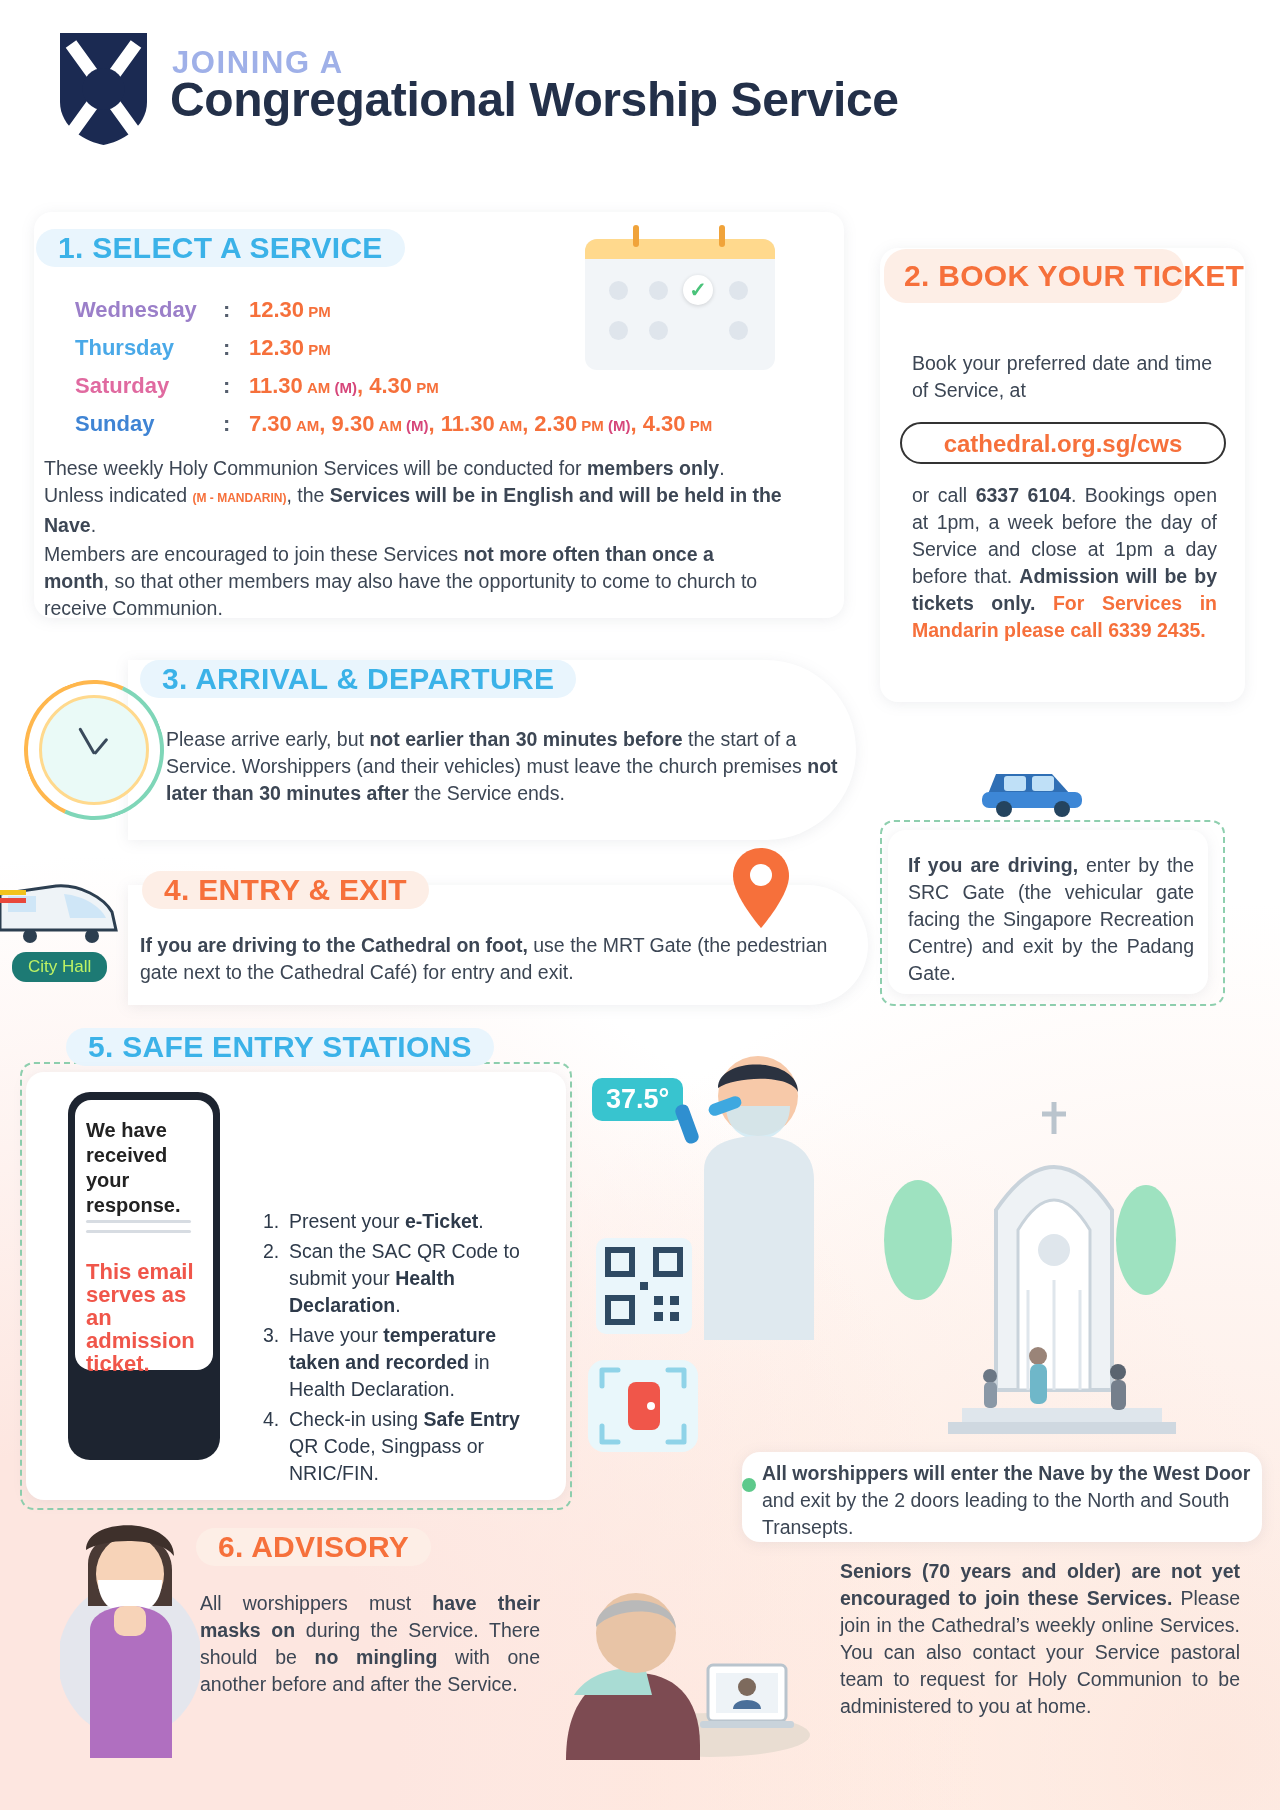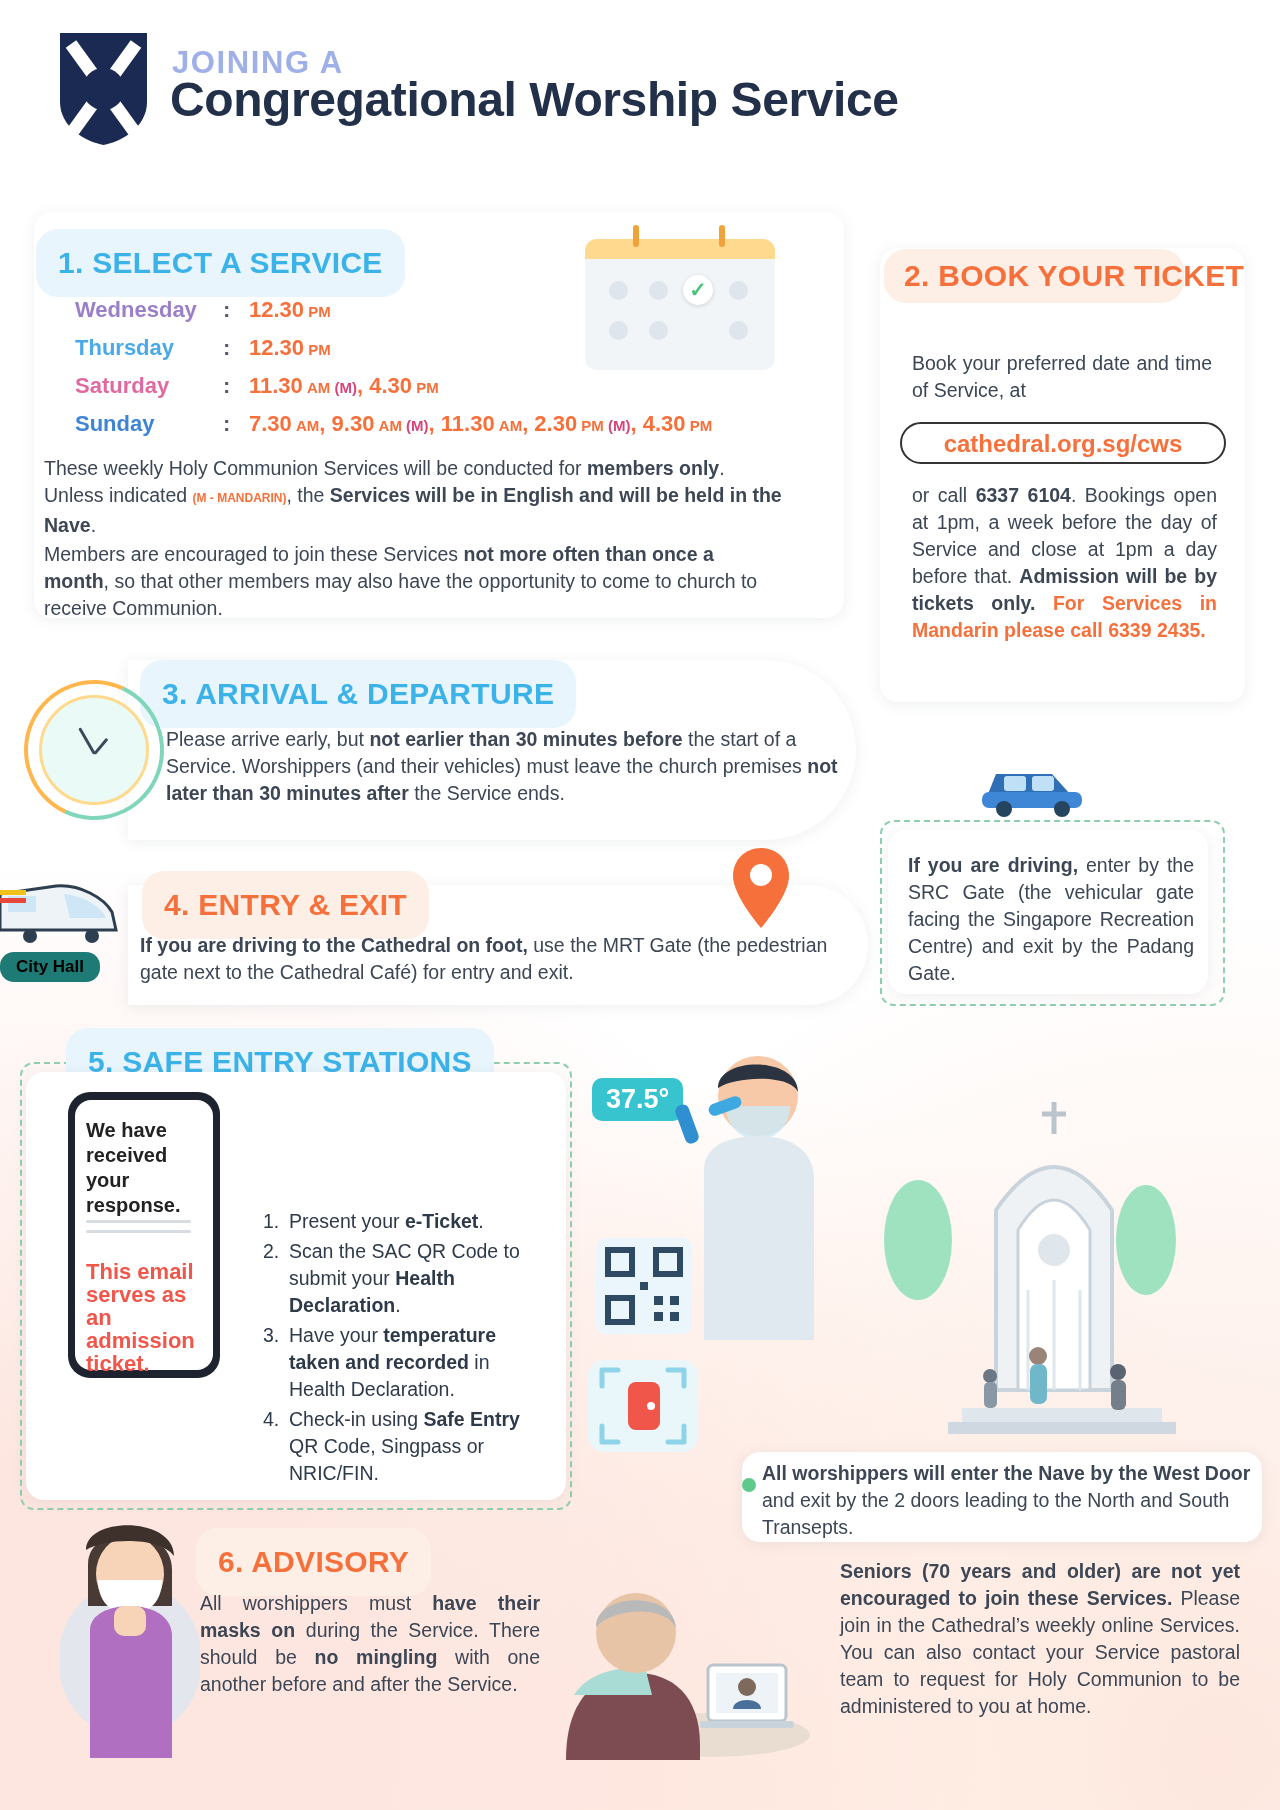--- a/index.html
+++ b/index.html
@@ -32,21 +32,21 @@
     font-size:48px; font-weight:bold; letter-spacing:-0.4px; color:#233049;
   }
   .hdr-sub {
     position:absolute; right:92px; top:137px;
     font-size:34px; font-weight:bold; color:#9fb0e8;
   }
 
   
   .card { position:absolute; background:#fff; border-radius:18px; box-shadow:0 2px 14px rgba(120,130,150,.13); }
   .pill {
-    position:absolute; border-radius:22px; padding:17px 22px;
+    position:absolute; border-radius:22px; padding:2px 22px;
     font-size:30px; font-weight:bold; letter-spacing:.3px;
     white-space:nowrap;
   }
   .pill.blue  { background:#e9f5fd; color:#3bb2e8; }
   .pill.orange{ background:#fdeee6; color:#f6703b; }
 
   
   #sec1 { left:34px; top:212px; width:810px; height:406px; }
   #sec1-title { left:36px; top:229px; }
   .sched { position:absolute; left:75px; top:297px; width:680px; }
@@ -106,34 +106,34 @@
   #sec-drive { left:888px; top:830px; width:320px; height:164px; }
   #sec-drive-p { position:absolute; left:908px; top:852px; width:286px; text-align:justify; }
   .dash-box { position:absolute; border:2px dashed #8ecfae; border-radius:14px; }
   .car { position:absolute; left:978px; top:756px; width:110px; height:62px; }
 
   
   #sec4 { left:128px; top:885px; width:740px; height:120px; border-radius:0 60px 60px 0; }
   #sec4-title { left:142px; top:871px; }
   #sec4-p { position:absolute; left:140px; top:932px; width:714px; }
   .train { position:absolute; left:0px; top:880px; width:122px; height:70px; }
-  .citypill { position:absolute; left:0; top:952px; background:#1d7a74; color:#000000;
-              font-size:17px; padding:5px 16px; border-radius:14px; font-weight:700; }
+  .citypill { position:absolute; left:12px; top:952px; background:#1d7a74; color:#bef264;
+              font-size:17px; padding:5px 16px; border-radius:14px; font-weight:400; }
   .pin { position:absolute; left:730px; top:846px; width:62px; height:84px; }
 
   
   #sec5-title { left:66px; top:1028px; }
   #sec5-box { position:absolute; left:26px; top:1072px; width:540px; height:428px; }
   #sec5-p1 { position:absolute; left:263px; top:1088px; width:290px; }
   .olist { position:absolute; left:263px; top:1208px; width:285px; font-size:19.5px; line-height:27px; }
   .olist .li { display:flex; margin-bottom:3px; }
   .olist .num { width:26px; flex:none; }
 
   
-  .phone { position:absolute; left:68px; top:1092px; width:152px; height:286px;
+  .phone { position:absolute; left:68px; top:1092px; width:152px; height:368px;
            background:#1d2430; border-radius:22px; }
   .phone-screen { position:absolute; left:7px; top:8px; width:138px; height:270px; background:#fff; border-radius:16px; }
   .phone-txt { position:absolute; left:18px; top:26px; width:110px; font-size:20px; font-weight:bold; line-height:25px; color:#222; }
   .phone-lines { position:absolute; left:18px; top:128px; width:105px; }
   .phone-lines div { height:3px; background:#d7dce2; border-radius:2px; margin-bottom:7px; }
   .phone-note { position:absolute; left:18px; top:168px; width:112px; font-size:22px; font-weight:bold;
                 color:#f0564a; line-height:23px; }
   .hand { position:absolute; left:20px; top:1180px; width:200px; height:230px; background:#fbd7bf;
           border-radius:60px 20px 40px 40px; z-index:-1; }
 

